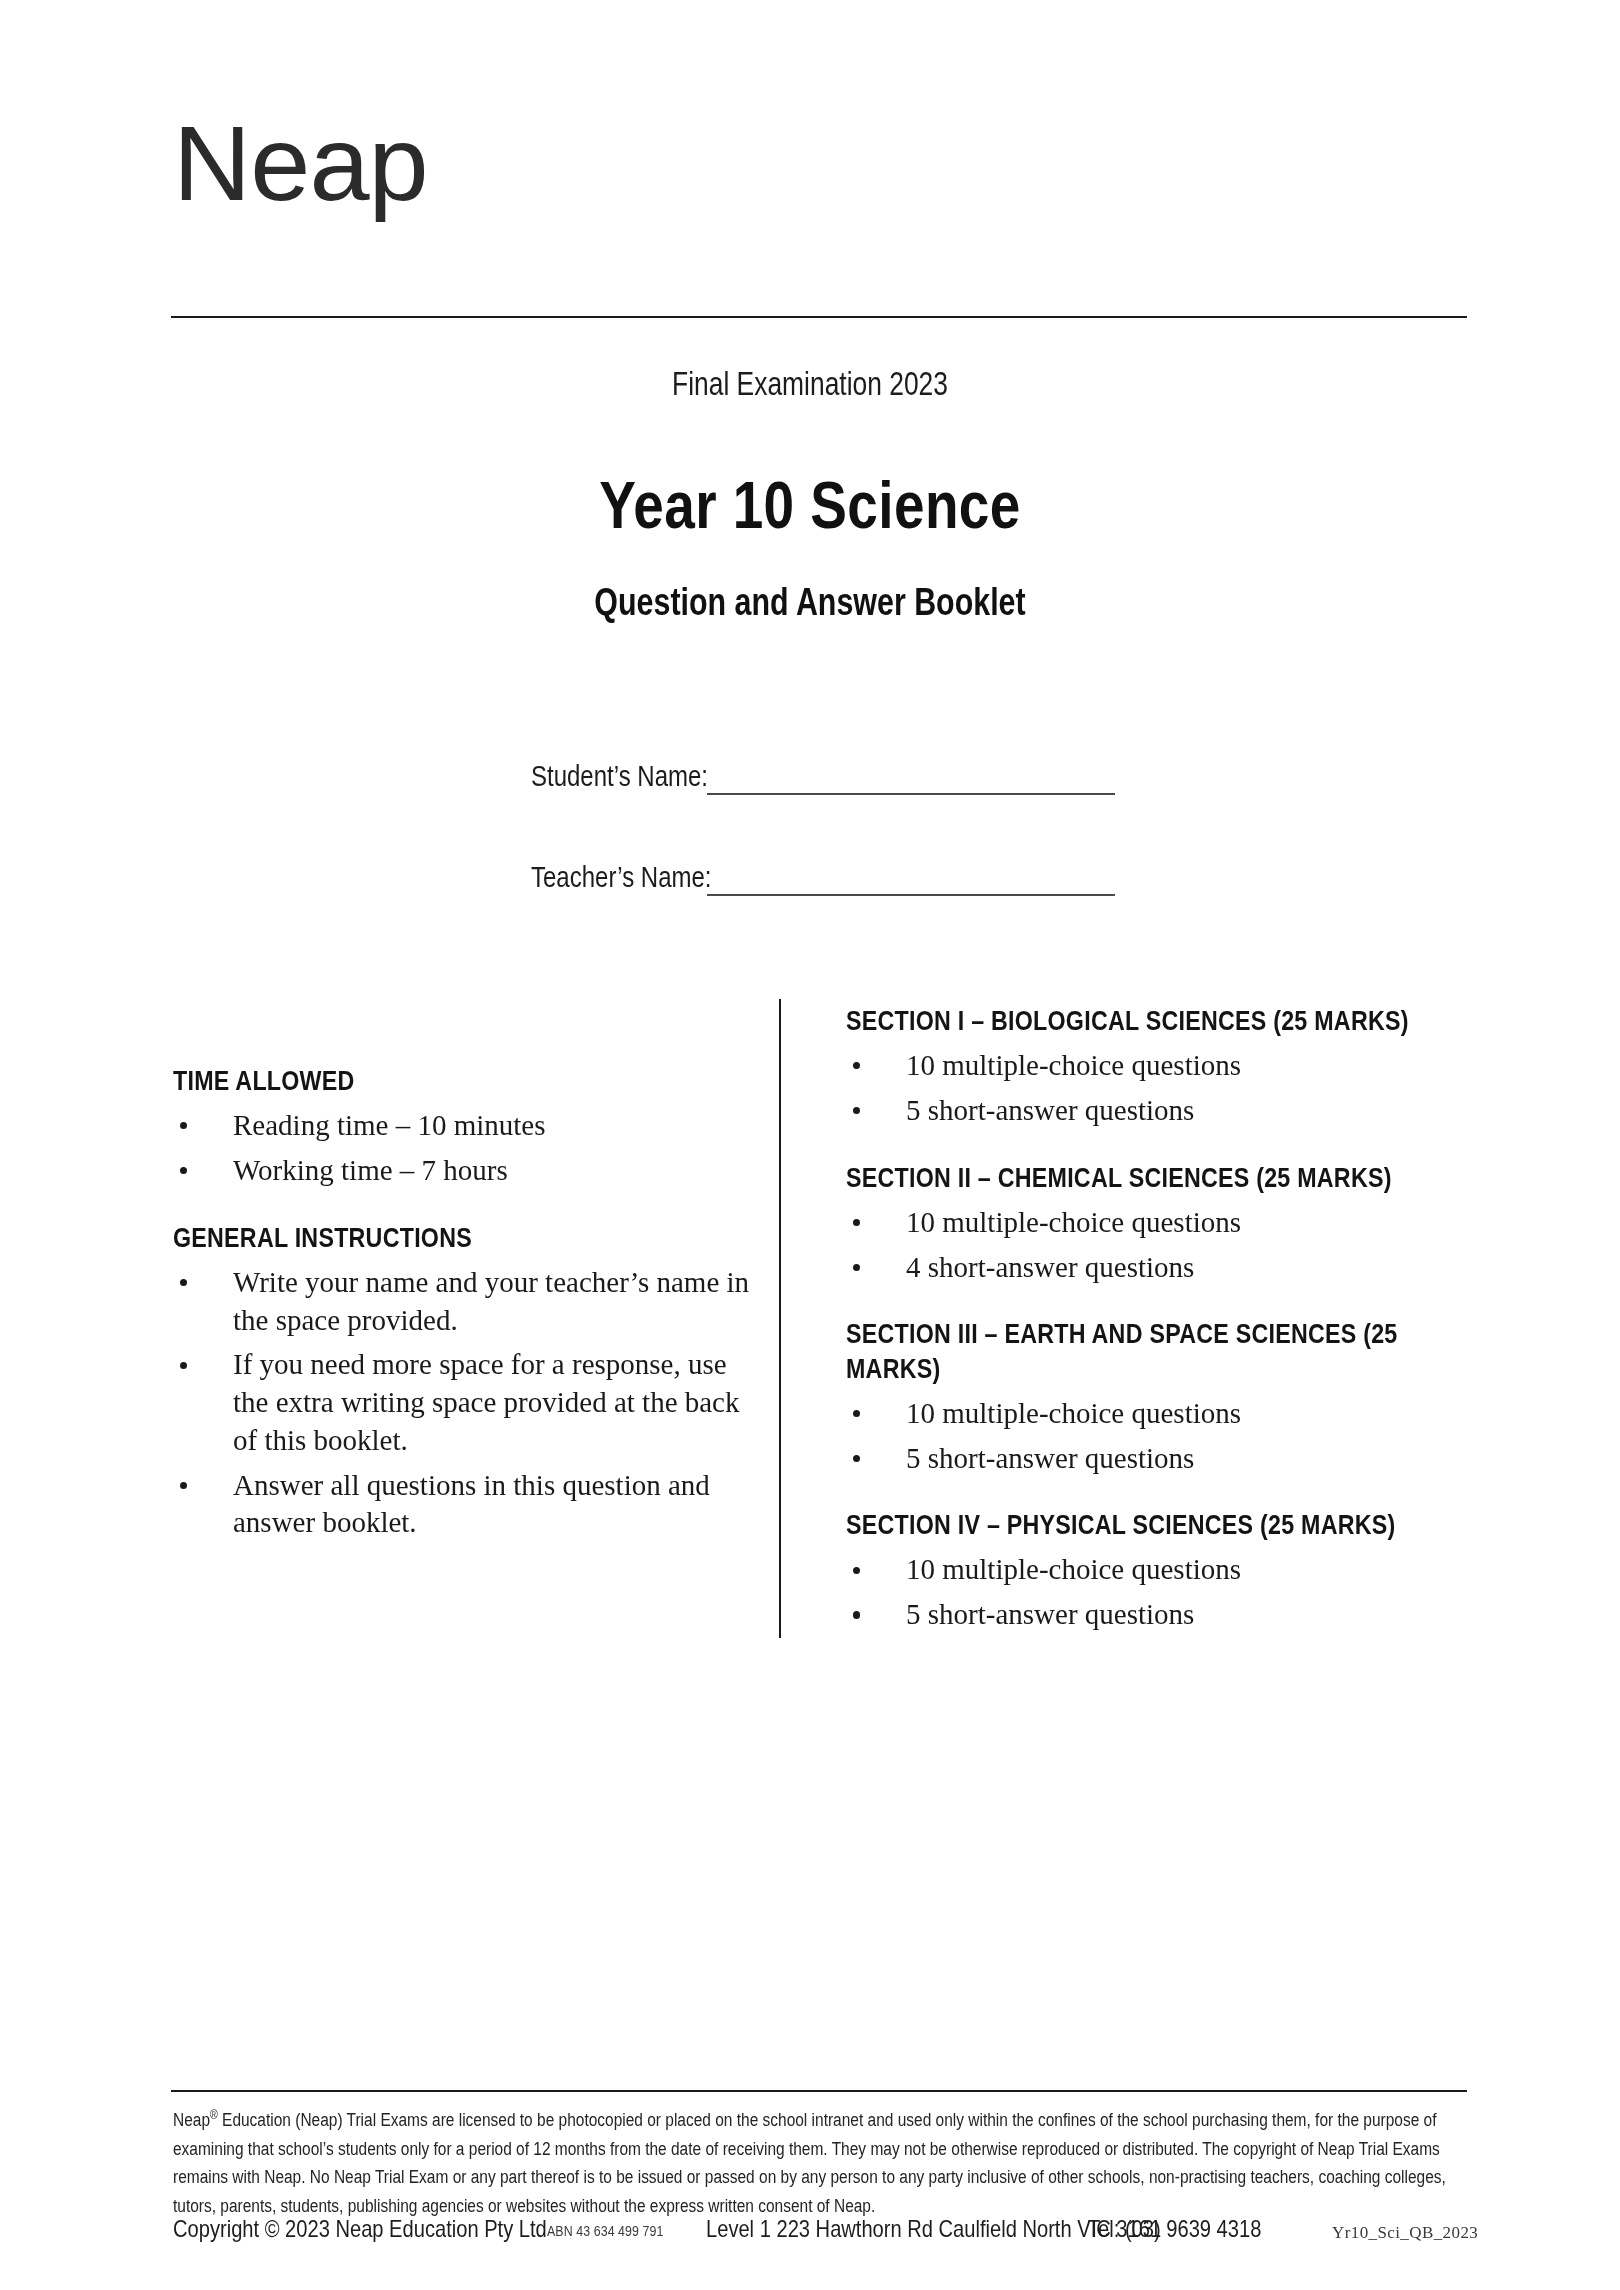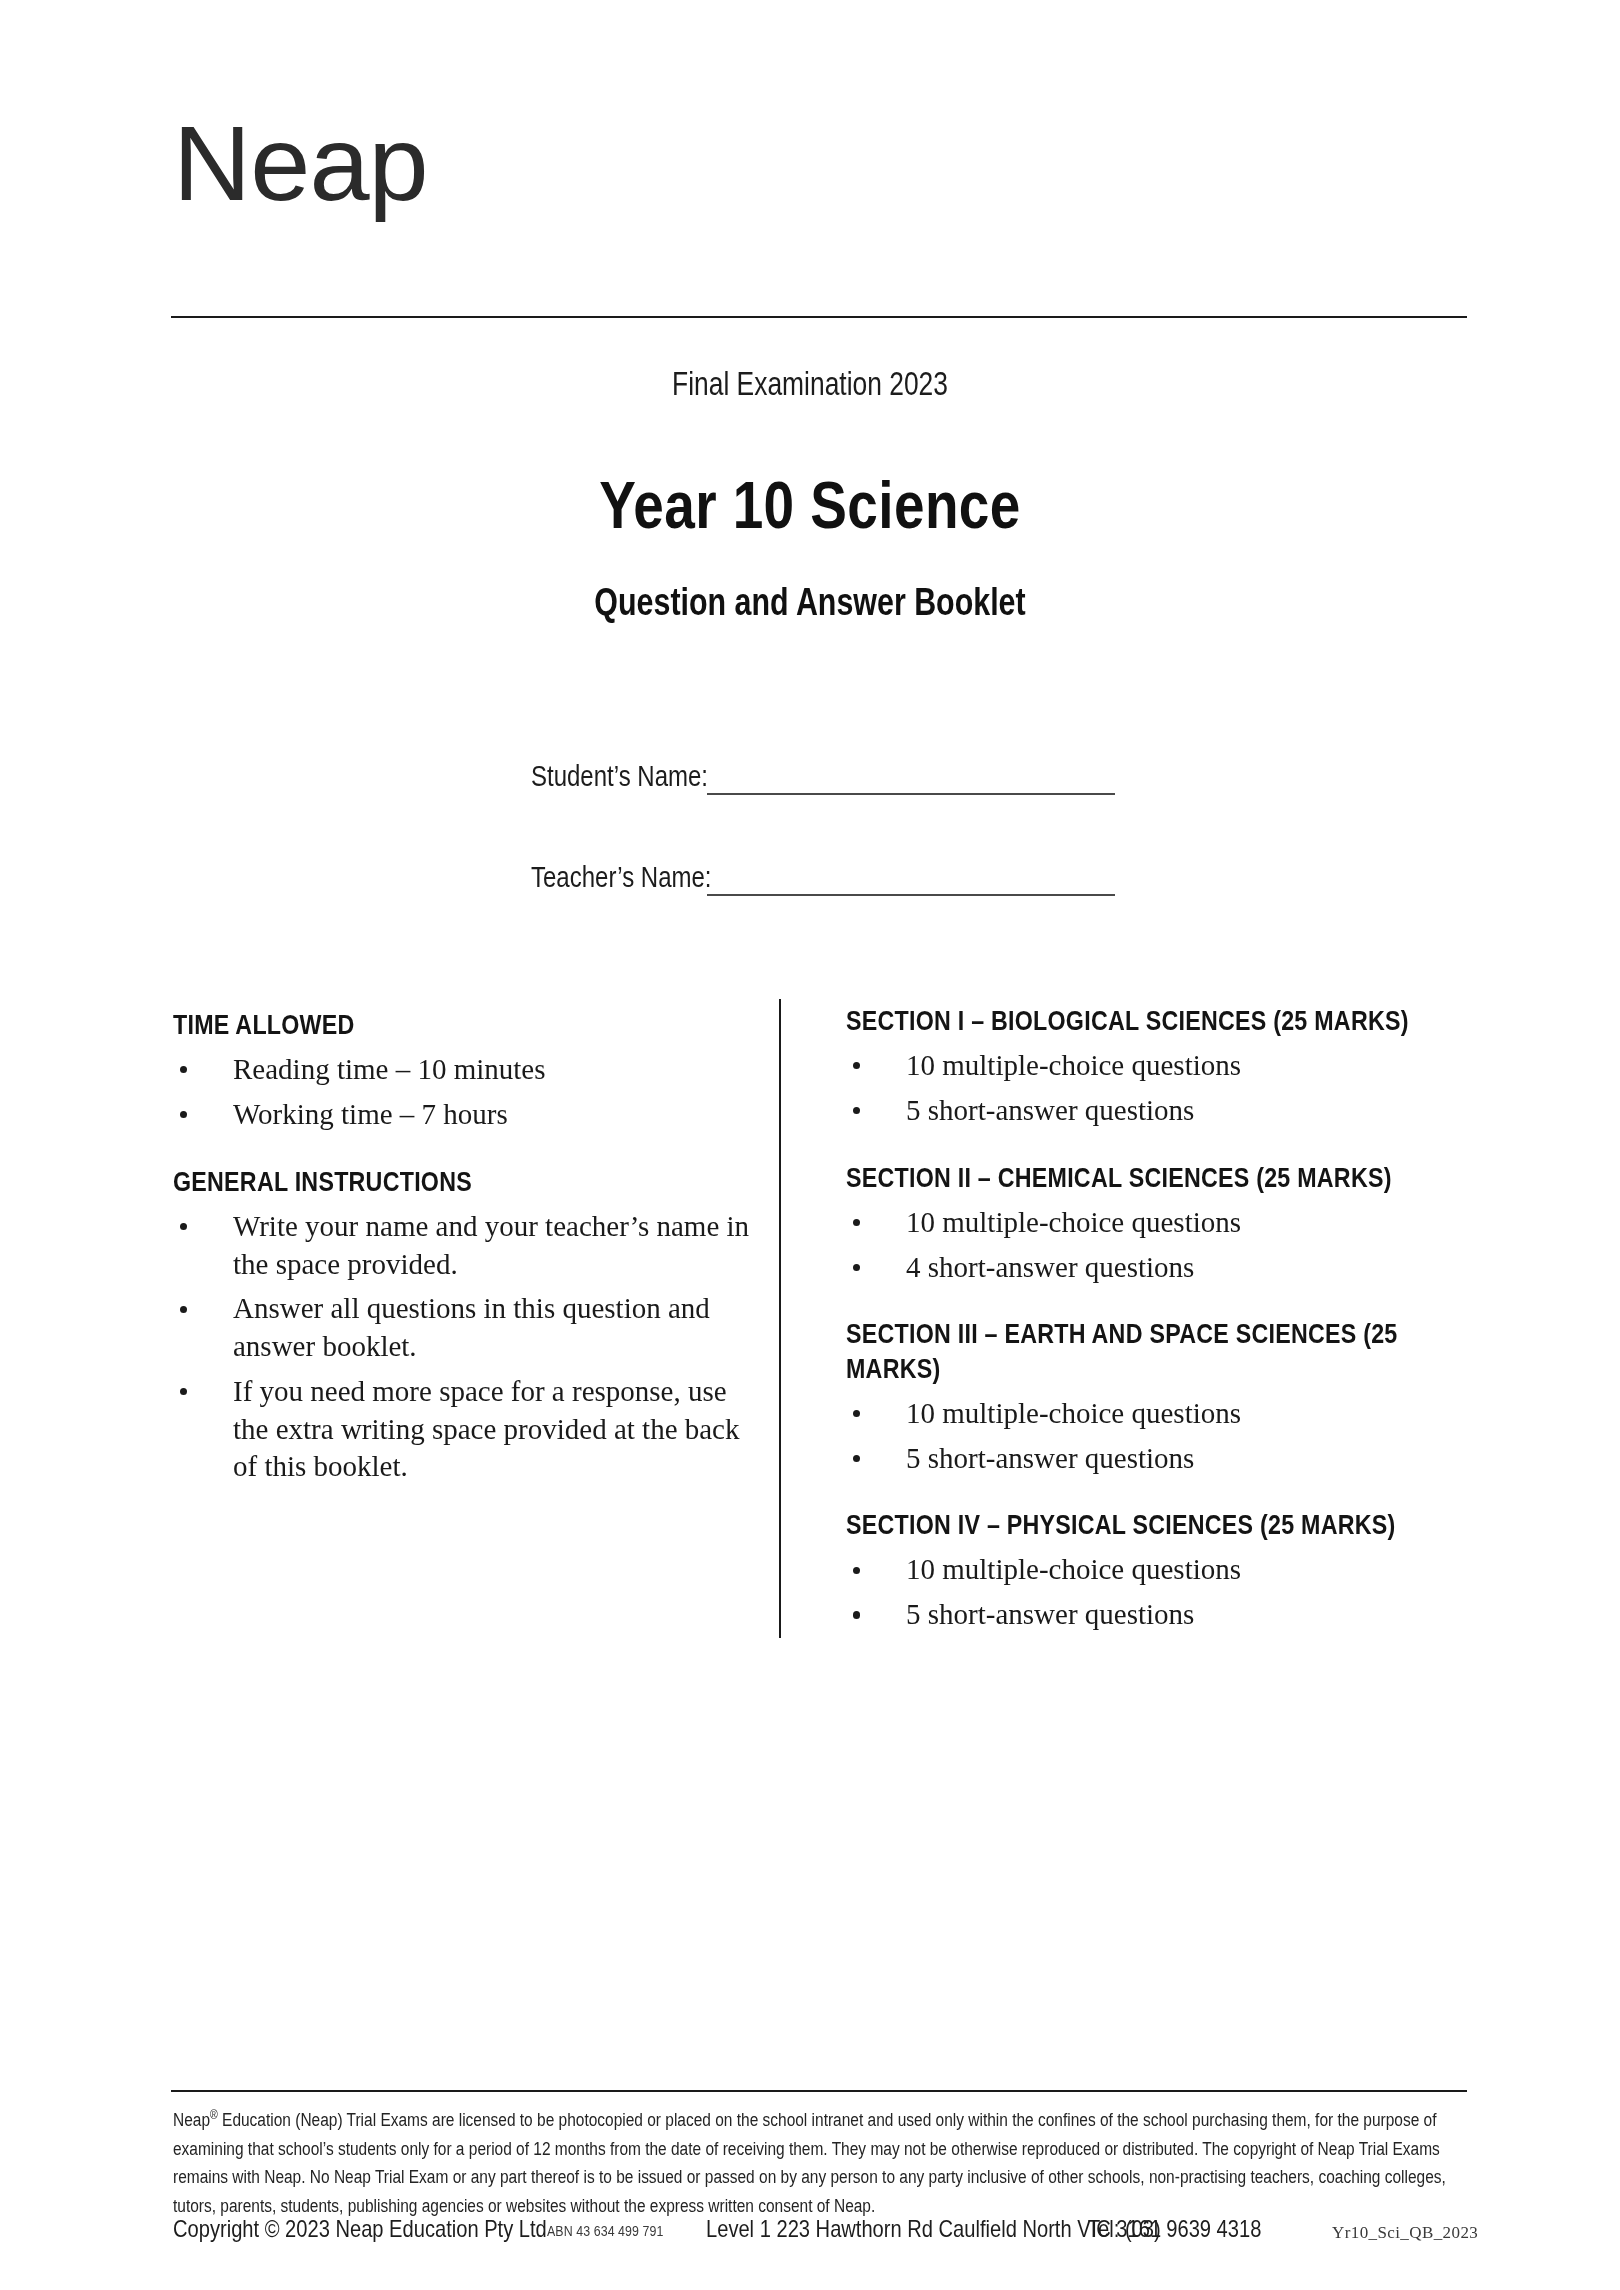--- a/index.html
+++ b/index.html
@@ -124,21 +124,21 @@
   }
   #student-field { left: 531px; top: 759px; }
   #student-field .line { left: 176px; width: 408px; }
   #teacher-field { left: 531px; top: 860px; }
   #teacher-field .line { left: 176px; width: 408px; }
 
   
   .col-left {
     position: absolute;
     left: 173px;
-    top: 1008px;
+    top: 1064px;
     width: 585px;
   }
   .col-right {
     position: absolute;
     left: 846px;
     top: 1004px;
     width: 630px;
   }
 
   .sec-head {
@@ -270,22 +270,22 @@
       <ul class="bullets">
         <li><span class="dot"></span><span>Reading time – 10 minutes</span></li>
         <li><span class="dot"></span><span>Working time – 7 hours</span></li>
       </ul>
     </div>
 
     <div class="blk">
       <div class="sec-head">GENERAL INSTRUCTIONS</div>
       <ul class="bullets">
         <li><span class="dot"></span><span>Write your name and your teacher’s name in the space provided.</span></li>
+        <li><span class="dot"></span><span>If you need more space for a response, use the extra writing space provided at the back of this booklet.</span></li>
         <li><span class="dot"></span><span>Answer all questions in this question and answer booklet.</span></li>
-        <li><span class="dot"></span><span>If you need more space for a response, use the extra writing space provided at the back of this booklet.</span></li>
       </ul>
     </div>
 
   </div>
 
   <div class="col-right">
 
     <div class="blk">
       <div class="sec-head">SECTION I – BIOLOGICAL SCIENCES (25 MARKS)</div>
       <ul class="bullets">

